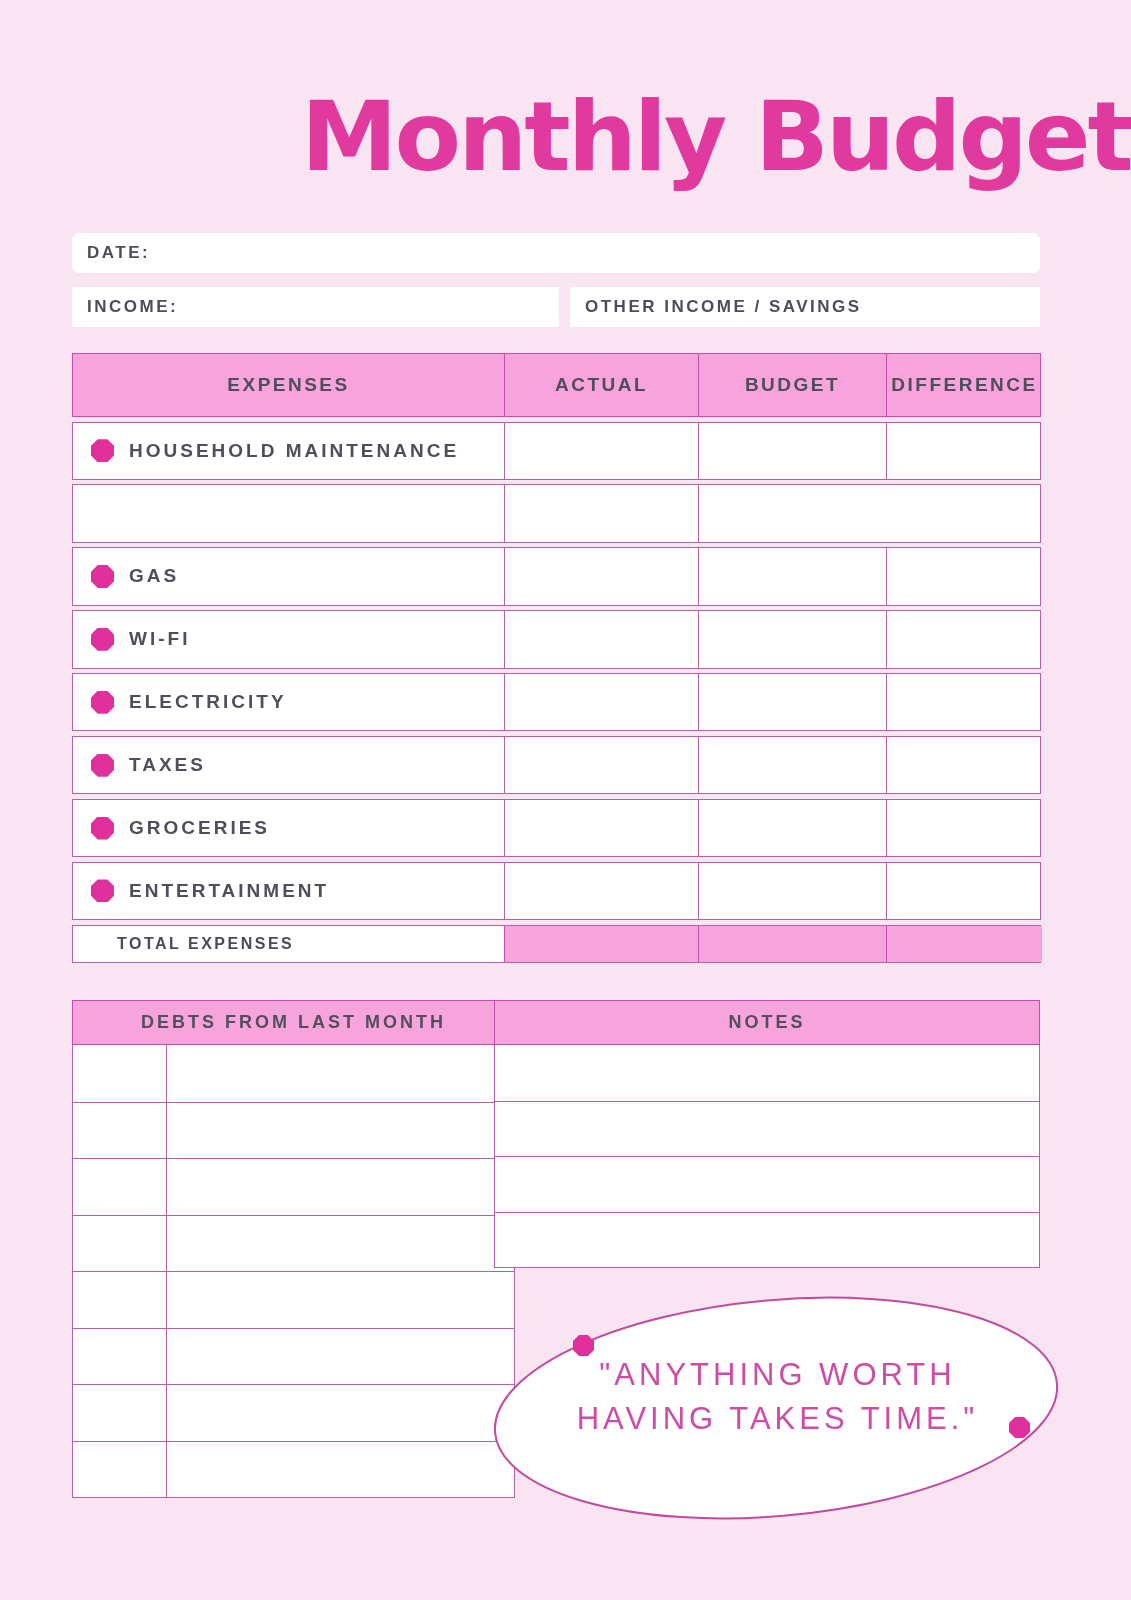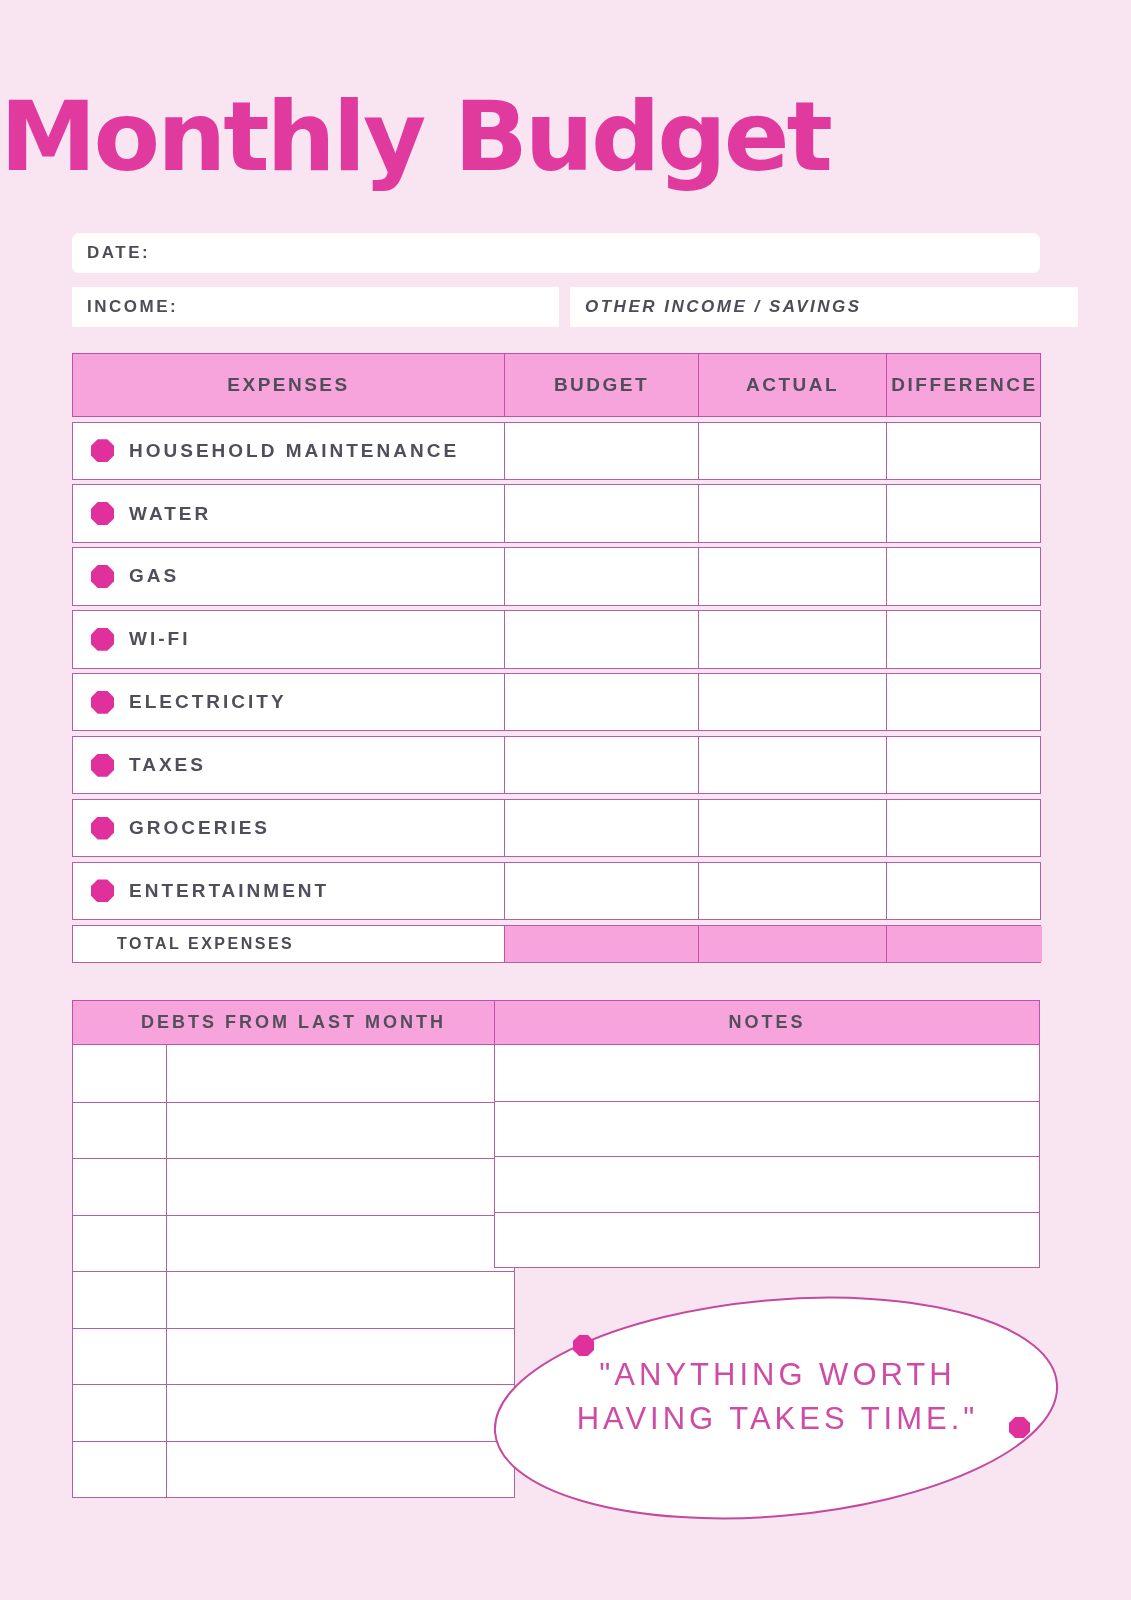--- a/index.html
+++ b/index.html
@@ -9,35 +9,35 @@
   }
   *{box-sizing:border-box; margin:0; padding:0;}
   html,body{width:1131px; background:var(--bg);}
   .page{
     position:relative; width:1131px; height:1600px; overflow:hidden;
     background:var(--bg); font-family:"Liberation Sans", sans-serif; color:var(--ink);
   }
   
   .title{
     position:absolute; top:84px; left:0; width:100%;
-    text-align:left; font-family:"DejaVu Sans", sans-serif;
+    text-align:right; font-family:"DejaVu Sans", sans-serif;
     font-size:97px; font-weight:800; letter-spacing:-3px; color:var(--accent);
     line-height:1.1;
   }
   
   .field{
     position:absolute; background:var(--white); height:40px;
     display:flex; align-items:center; padding-left:15px;
   }
   .field .lbl{
     font-size:17px; font-weight:700; letter-spacing:2.5px; color:var(--ink);
   }
   #date-field{left:72px; top:233px; width:968px;border-radius:7px;}
   #income-field{left:72px; top:287px; width:487px;}
-  #other-income-field{left:570px; top:287px; width:508px;font-style:italic;}
+  #other-income-field{left:570px; top:287px; width:470px;}
   
   .etable{position:absolute; left:72px; top:353px; width:969px; display:flex; flex-direction:column;}
   .egrid{display:grid; grid-template-columns:431px 194px 188px 156px;}
   .ehead{
     height:64px; background:var(--hdr-pink); border:1.5px solid var(--bstrong);
   }
   .ehead .hcell{
     display:flex; align-items:center; justify-content:center;
     font-size:19px; font-weight:600; letter-spacing:2.5px; color:#504d5c;
     border-left:1.5px solid var(--bstrong);
@@ -107,39 +107,35 @@
     <span class="lbl">INCOME:</span>
   </div>
 
   <div class="field" id="other-income-field">
     <span class="lbl">OTHER INCOME / SAVINGS</span>
   </div>
 
   <div class="etable">
     <div class="egrid ehead">
       <div class="hcell">EXPENSES</div>
+      <div class="hcell">ACTUAL</div>
       <div class="hcell">BUDGET</div>
-      <div class="hcell">ACTUAL</div>
       <div class="hcell">DIFFERENCE</div>
     </div>
     <div id="expense-rows">
         <div class="egrid erow">
           <div class="cell">
             <span class="bullet"></span>
             <span class="rlabel">HOUSEHOLD MAINTENANCE</span>
           </div>
           <div class="cell"></div>
           <div class="cell"></div>
           <div class="cell"></div>
         </div>
         <div class="egrid erow">
-          <div class="cell">
-            <span class="bullet"></span>
-            <span class="rlabel">WATER</span>
-          </div>
           <div class="cell"></div>
           <div class="cell"></div>
           <div class="cell"></div>
         </div>
         <div class="egrid erow">
           <div class="cell">
             <span class="bullet"></span>
             <span class="rlabel">GAS</span>
           </div>
           <div class="cell"></div>

